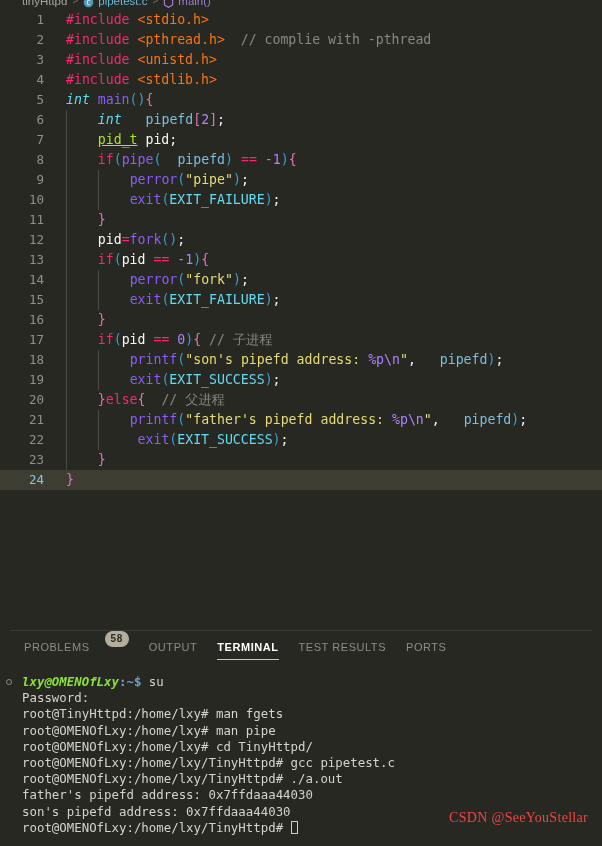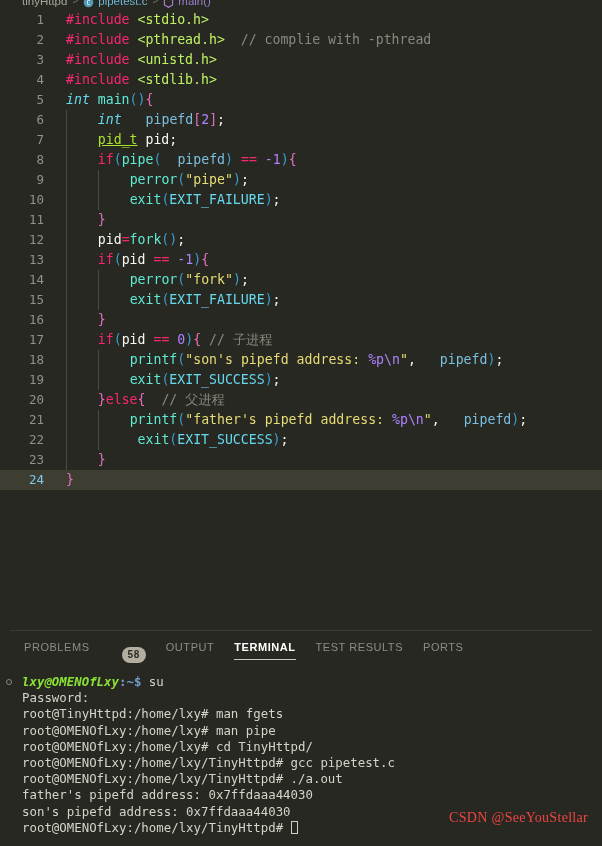--- a/index.html
+++ b/index.html
@@ -43,23 +43,23 @@
     font-family: "DejaVu Sans Mono", monospace;
   }
   .code-line.active .gutter { color: #7ec9ea; }
   .code-txt { display: block; padding-left: 66px; }
 
   
   .guide { position: absolute; top: 0; width: 1px; height: 20px; background: #4a4b44; }
 
   
   .k-pre   { color: #f92672; }            
-  .k-inc   { color: #bef264; }            
+  .k-inc   { color: #f97316; }            
   .k-type  { color: #66d9ef; font-style: italic; }
-  .k-fn    { color: #5eead4; }
+  .k-fn    { color: #8b5cf6; }
   .k-fn-u  { color: #a6e22e; text-decoration: underline; text-decoration-color:#a6e22e; }
   .k-var   { color: #f8f8f2; }
   .k-ident { color: #7bbfe0; padding-left: 16px; }
   .k-paren { color: #3c9dd0; }
   .k-num   { color: #ae81ff; }
   .k-str   { color: #e6db74; }
   .k-esc   { color: #ae81ff; }
   .k-op    { color: #f92672; }
   .k-cmt   { color: #88887f; }
   .k-brace2{ color: #e56fbf; }
@@ -69,21 +69,21 @@
   
   .panel-sep { position: absolute; left: 10px; right: 10px; top: 630px; height: 1px; background: #3b3b34; }
   .panel-tabs {
     position: absolute; top: 631px; left: 0; right: 0; height: 32px;
     display: flex; align-items: center; padding-left: 24px; gap: 20px;
     font-family: "Liberation Sans", sans-serif;
   }
   .ptab {
     position: relative; font-size: 11px; letter-spacing: .55px;
     color: #8d8d85; height: 32px; line-height: 32px; display: flex;
-    align-items: flex-end; gap: 24px; cursor: pointer;
+    align-items: flex-start; gap: 7px; cursor: pointer;
   }
   .ptab.active { color: #ffffff; font-weight: bold; }
   .ptab.active::after {
     content: ""; position: absolute; left: 0; right: 0; bottom: 3px;
     height: 1px; background: #c8c8be;
   }
   .badge {
     background: #b4aea0; color: #2b2b24; border-radius: 9px;
     font-size: 10px; font-weight: bold; padding: 1px 6px 2px;
     min-width: 20px; text-align: center; line-height: 13px;

